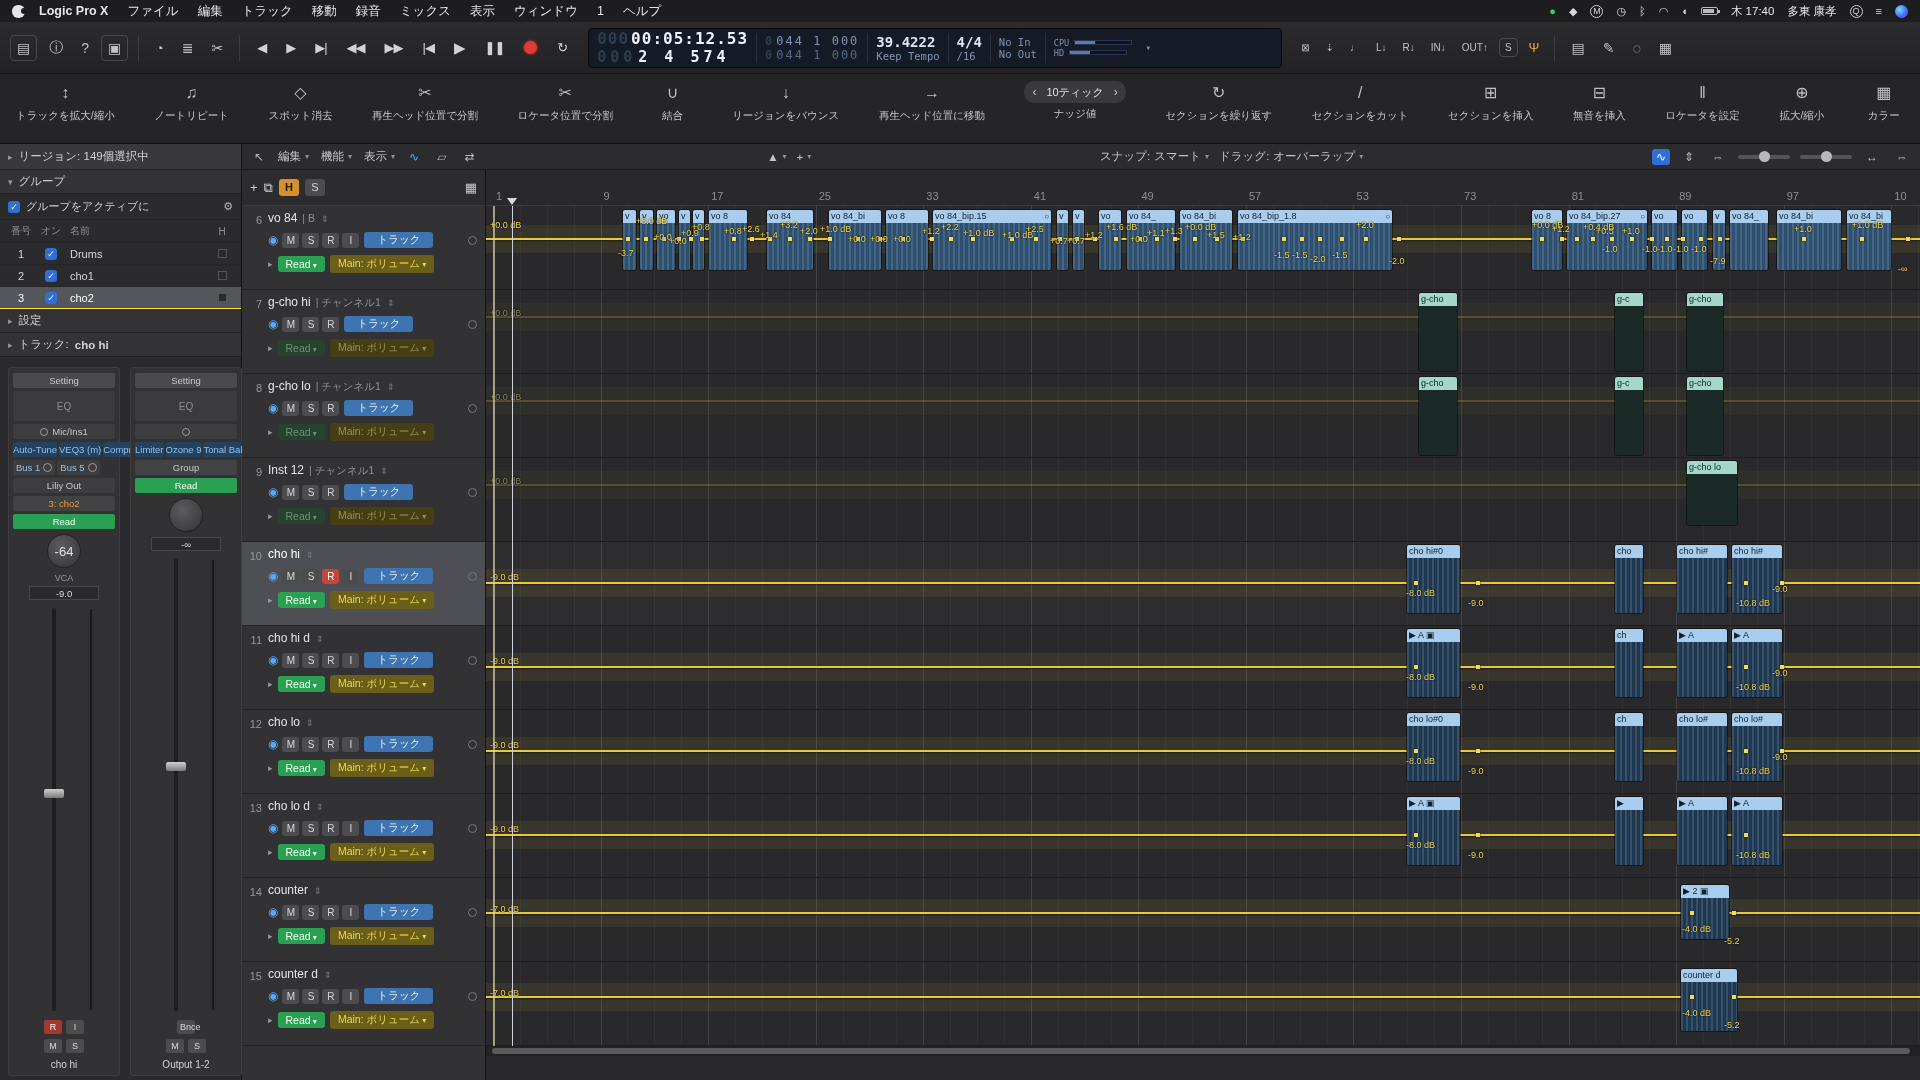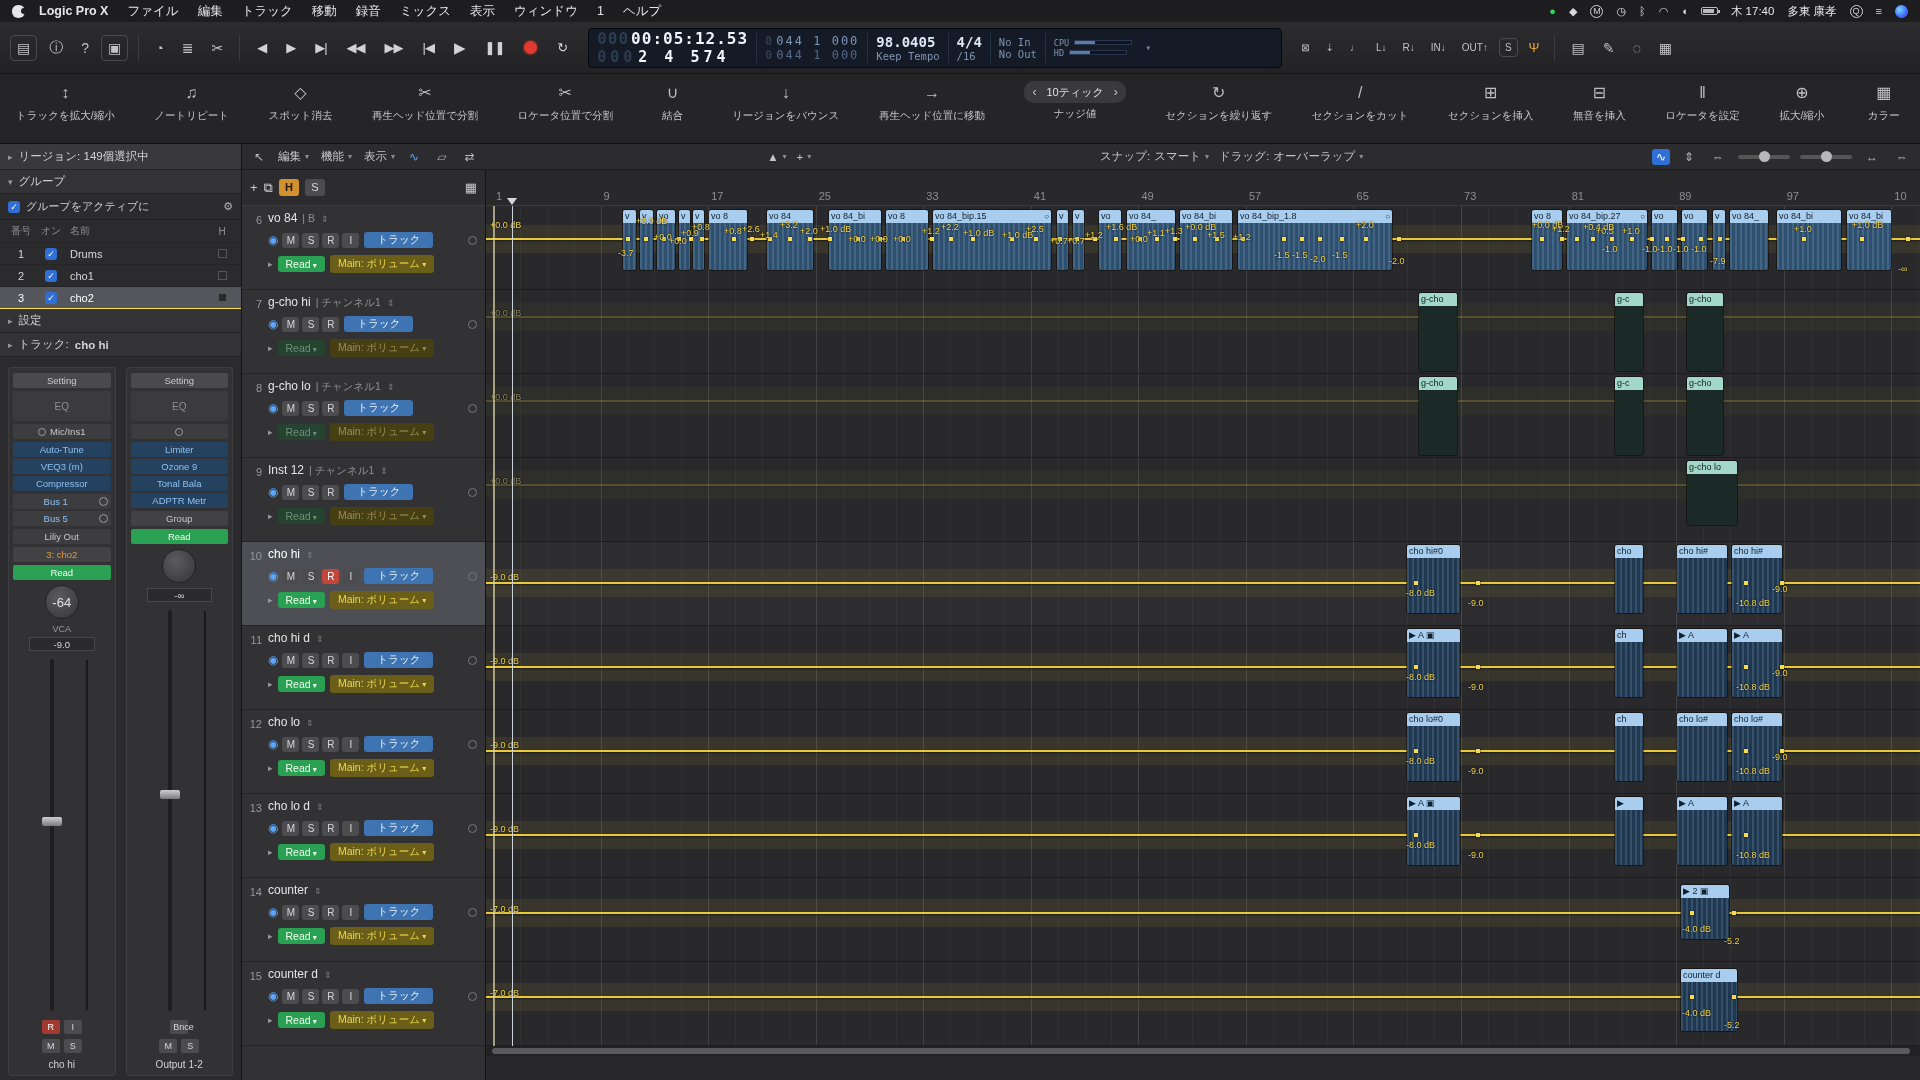--- a/index.html
+++ b/index.html
@@ -95,21 +95,21 @@
   .strip{width:112px;background:#323234;border:1px solid #3e3e40;border-radius:3px;display:flex;
     flex-direction:column;gap:3px;padding:5px 4px 3px;min-height:0}
   .slot{height:15px;line-height:15px;background:#424244;border-radius:2px;font-size:9.5px;color:#c8c8ca;
     text-align:center;overflow:hidden;white-space:nowrap;flex:none}
   .slot.set{background:#4a4a4c}
   .eqbox{height:30px;background:#3b3b3d;border-radius:2px;color:#8e8e90;font-size:10px;display:flex;
     align-items:center;justify-content:center;flex:none}
   .iorow{height:15px;display:flex;align-items:center;justify-content:center;gap:4px;background:#3d3d3f;
     border-radius:2px;font-size:9.5px;color:#c8c8ca;flex:none}
   .iocirc{width:8px;height:8px;border:1px solid #9a9a9c;border-radius:50%}
-  .plugins,.sends{display:flex;flex-direction:column;gap:2px;flex:none}
+  .plugins,.sends{display:flex;gap:2px;flex:none}
   .slot.plug{background:#24415f;color:#8fc1f0}
   .sendrow{height:15px;background:#3d3d3f;border-radius:2px;display:flex;align-items:center;
     padding:0 3px;gap:3px;flex:none}
   .sendname{flex:1;font-size:9.5px;color:#8fc1f0;text-align:center}
   .sendknob{width:9px;height:9px;border:1px solid #9a9a9c;border-radius:50%}
   .slot.out{background:#3d3d3f}
   .slot.vca.orange{color:#e8963a}
   .slot.readbtn{background:#2aa052;color:#f0fff2}
   .knobwrap{display:flex;justify-content:center;padding:2px 0;flex:none}
   .knob{width:34px;height:34px;border-radius:50%;background:radial-gradient(circle at 40% 35%,#5c5c5e,#343436);
@@ -283,21 +283,21 @@
         <div class="lcd-big"><span class="ghost">000</span><span>00:05:12.53</span></div>
         <div class="lcd-big2"><span class="ghost">000</span><span>2 4 574</span></div>
       </div>
       <div class="lcd-sep"></div>
       <div class="lcd-col">
         <div class="lcd-loc"><span class="ghost">0</span><span>044 1 000</span></div>
         <div class="lcd-loc dim2"><span class="ghost">0</span><span>044 1 000</span></div>
       </div>
       <div class="lcd-sep"></div>
       <div class="lcd-col">
-        <div class="lcd-mid">98.0405</div>
+        <div class="lcd-mid">39.4222</div>
         <div class="lcd-sub">Keep Tempo</div>
       </div>
       <div class="lcd-sep"></div>
       <div class="lcd-col">
         <div class="lcd-mid">4/4</div>
         <div class="lcd-sub">/16</div>
       </div>
       <div class="lcd-sep"></div>
       <div class="lcd-col">
         <div class="lcd-sub">No In</div>
@@ -850,21 +850,21 @@
           <div id="ruler">
             <div id="ph-marker"></div>
           <span class="rnum" style="left: 10px;">1</span>
               <span class="rnum" style="left: 117.6px;">9</span>
               <span class="rnum" style="left: 225.16px;">17</span>
               <span class="rnum" style="left: 332.72px;">25</span>
               <span class="rnum" style="left: 440.28px;">33</span>
               <span class="rnum" style="left: 547.84px;">41</span>
               <span class="rnum" style="left: 655.4px;">49</span>
               <span class="rnum" style="left: 762.96px;">57</span>
-              <span class="rnum" style="left: 870.52px;">65</span>
+              <span class="rnum" style="left: 870.52px;">53</span>
               <span class="rnum" style="left: 978.08px;">73</span>
               <span class="rnum" style="left: 1085.64px;">81</span>
               <span class="rnum" style="left: 1193.2px;">89</span>
               <span class="rnum" style="left: 1300.76px;">97</span>
               <span class="rnum" style="left: 1408.32px;">10</span>
             </div>
           <div id="lanes">
 
           <div class="lane">
                 <div class="band" style="top: 19px;"></div>

